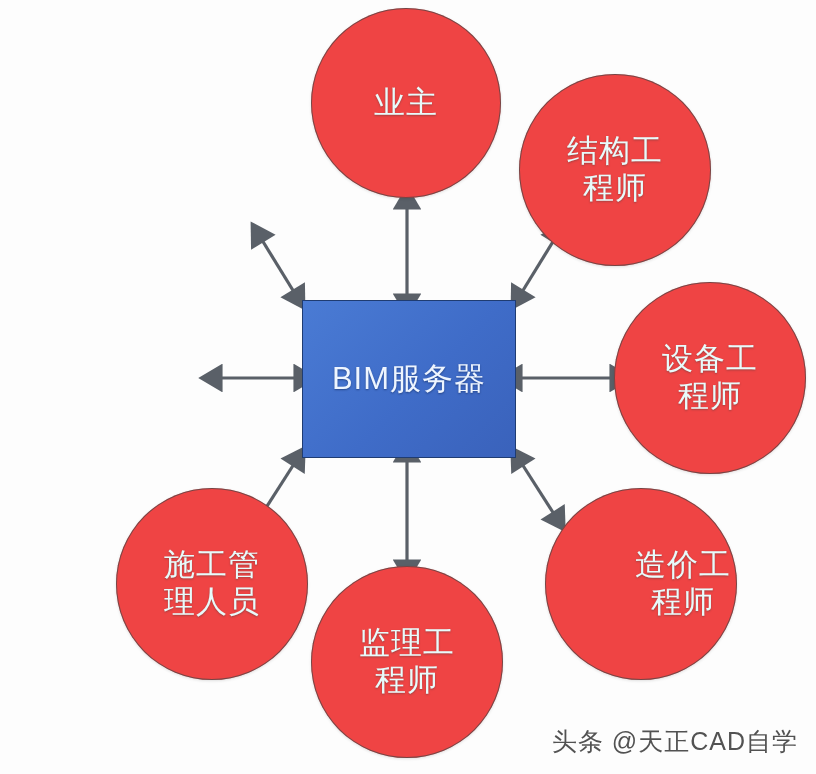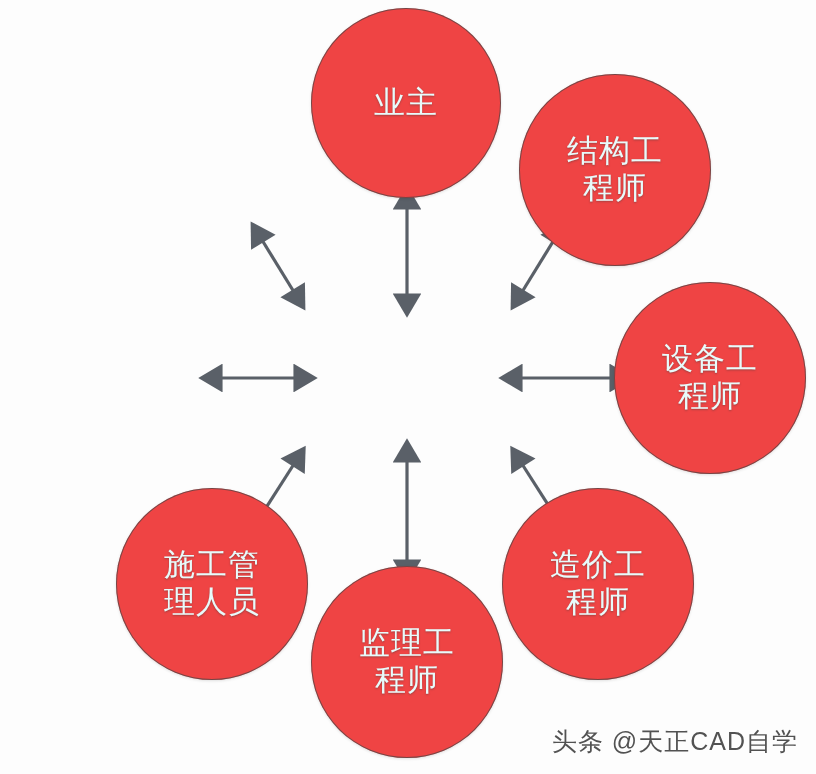--- a/index.html
+++ b/index.html
@@ -122,32 +122,35 @@
   <div class="node-circle" style="left:519px; top:74px; width:192px; height:192px;">
     <span class="node-label">结构工
 程师</span>
   </div>
 
   <div class="node-circle" style="left:614px; top:282px; width:192px; height:192px;">
     <span class="node-label">设备工
 程师</span>
   </div>
 
-  <div class="node-circle" style="left:502px; top:488px; width:192px; height:192px;">
+  <div class="node-circle" style="left:545px; top:488px; width:192px; height:192px;justify-content:flex-end;">
     <span class="node-label">造价工
 程师</span>
   </div>
 
   <div class="node-circle" style="left:311px; top:566px; width:192px; height:192px;font-family:Liberation Serif, serif;">
     <span class="node-label">监理工
 程师</span>
   </div>
 
   <div class="node-circle" style="left:116px; top:488px; width:192px; height:192px;">
     <span class="node-label">施工管
 理人员</span>
   </div>
 
 
+  <div class="hub-box">
+    <span class="hub-label">BIM服务器</span>
+  </div>
 
   <div class="watermark">头条 @天正CAD自学</div>
 
 </div>
 
 </body></html>

